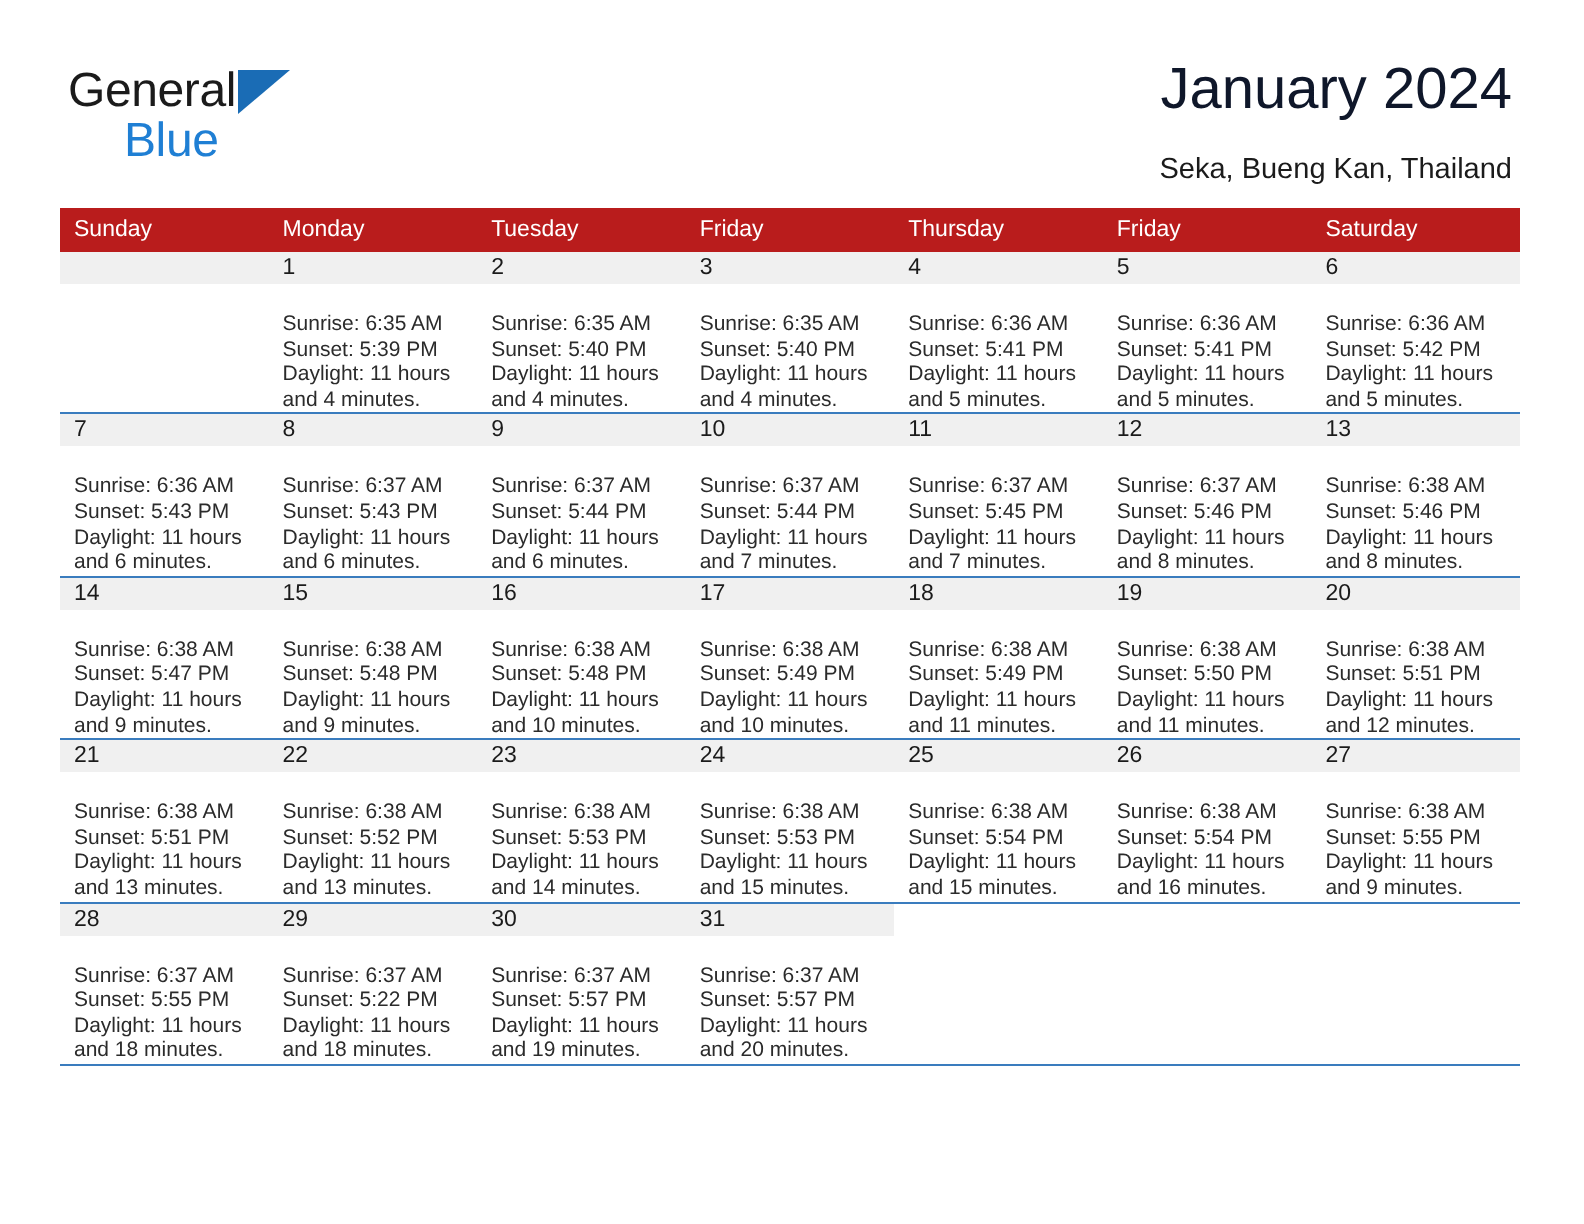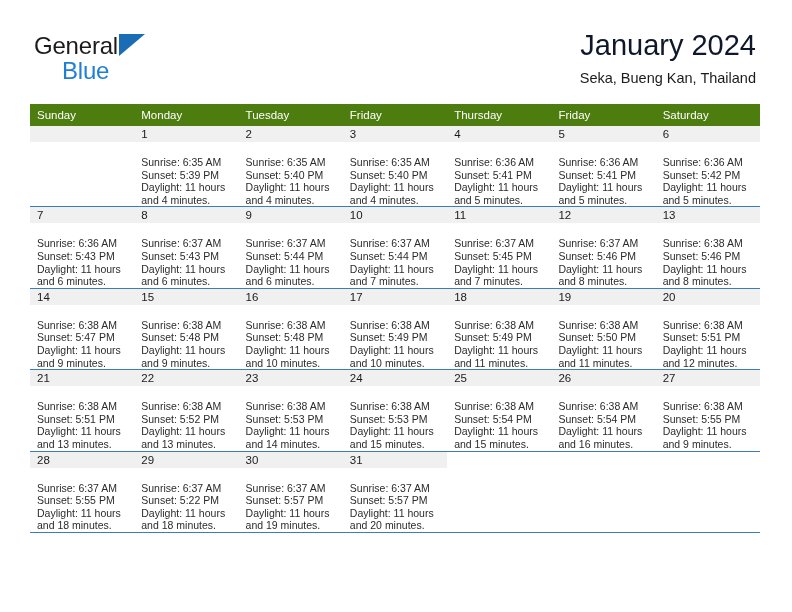--- a/index.html
+++ b/index.html
@@ -33,21 +33,21 @@
 
   .brand {
     position: absolute;
     left: 34px;
     top: 34px;
     line-height: 1;
     user-select: none;
   }
   .brand-row1 {
     display: flex;
-    align-items: flex-start;
+    align-items: center;
   }
   .brand-general {
     font-size: 24px;
     letter-spacing: -0.2px;
     color: #1b1b1b;
     font-family: "Liberation Sans", sans-serif;
   }
   .brand-triangle {
     width: 0;
     height: 0;
@@ -71,37 +71,37 @@
     top: 30px;
     text-align: right;
   }
   .cal-title {
     font-size: 29px;
     color: #0f172a;
     line-height: 1.05;
     white-space: nowrap;
   }
   .cal-subtitle {
-    margin-top: 10px;
+    margin-top: 17px;
     font-size: 14.5px;
     color: #1b1b1b;
     white-space: nowrap;
   }
 
   
   .calendar {
     position: absolute;
     left: 30px;
     top: 104px;
     width: 730px;
     border-collapse: collapse;
     table-layout: fixed;
   }
   .calendar th {
-    background: #4d7c0f;
+    background: #b91c1c;
     color: #ffffff;
     font-size: 11.5px;
     font-weight: normal;
     text-align: left;
     padding: 5px 0 5px 7px;
     height: 11px;
     border: none;
   }
   .calendar td {
     vertical-align: top;

